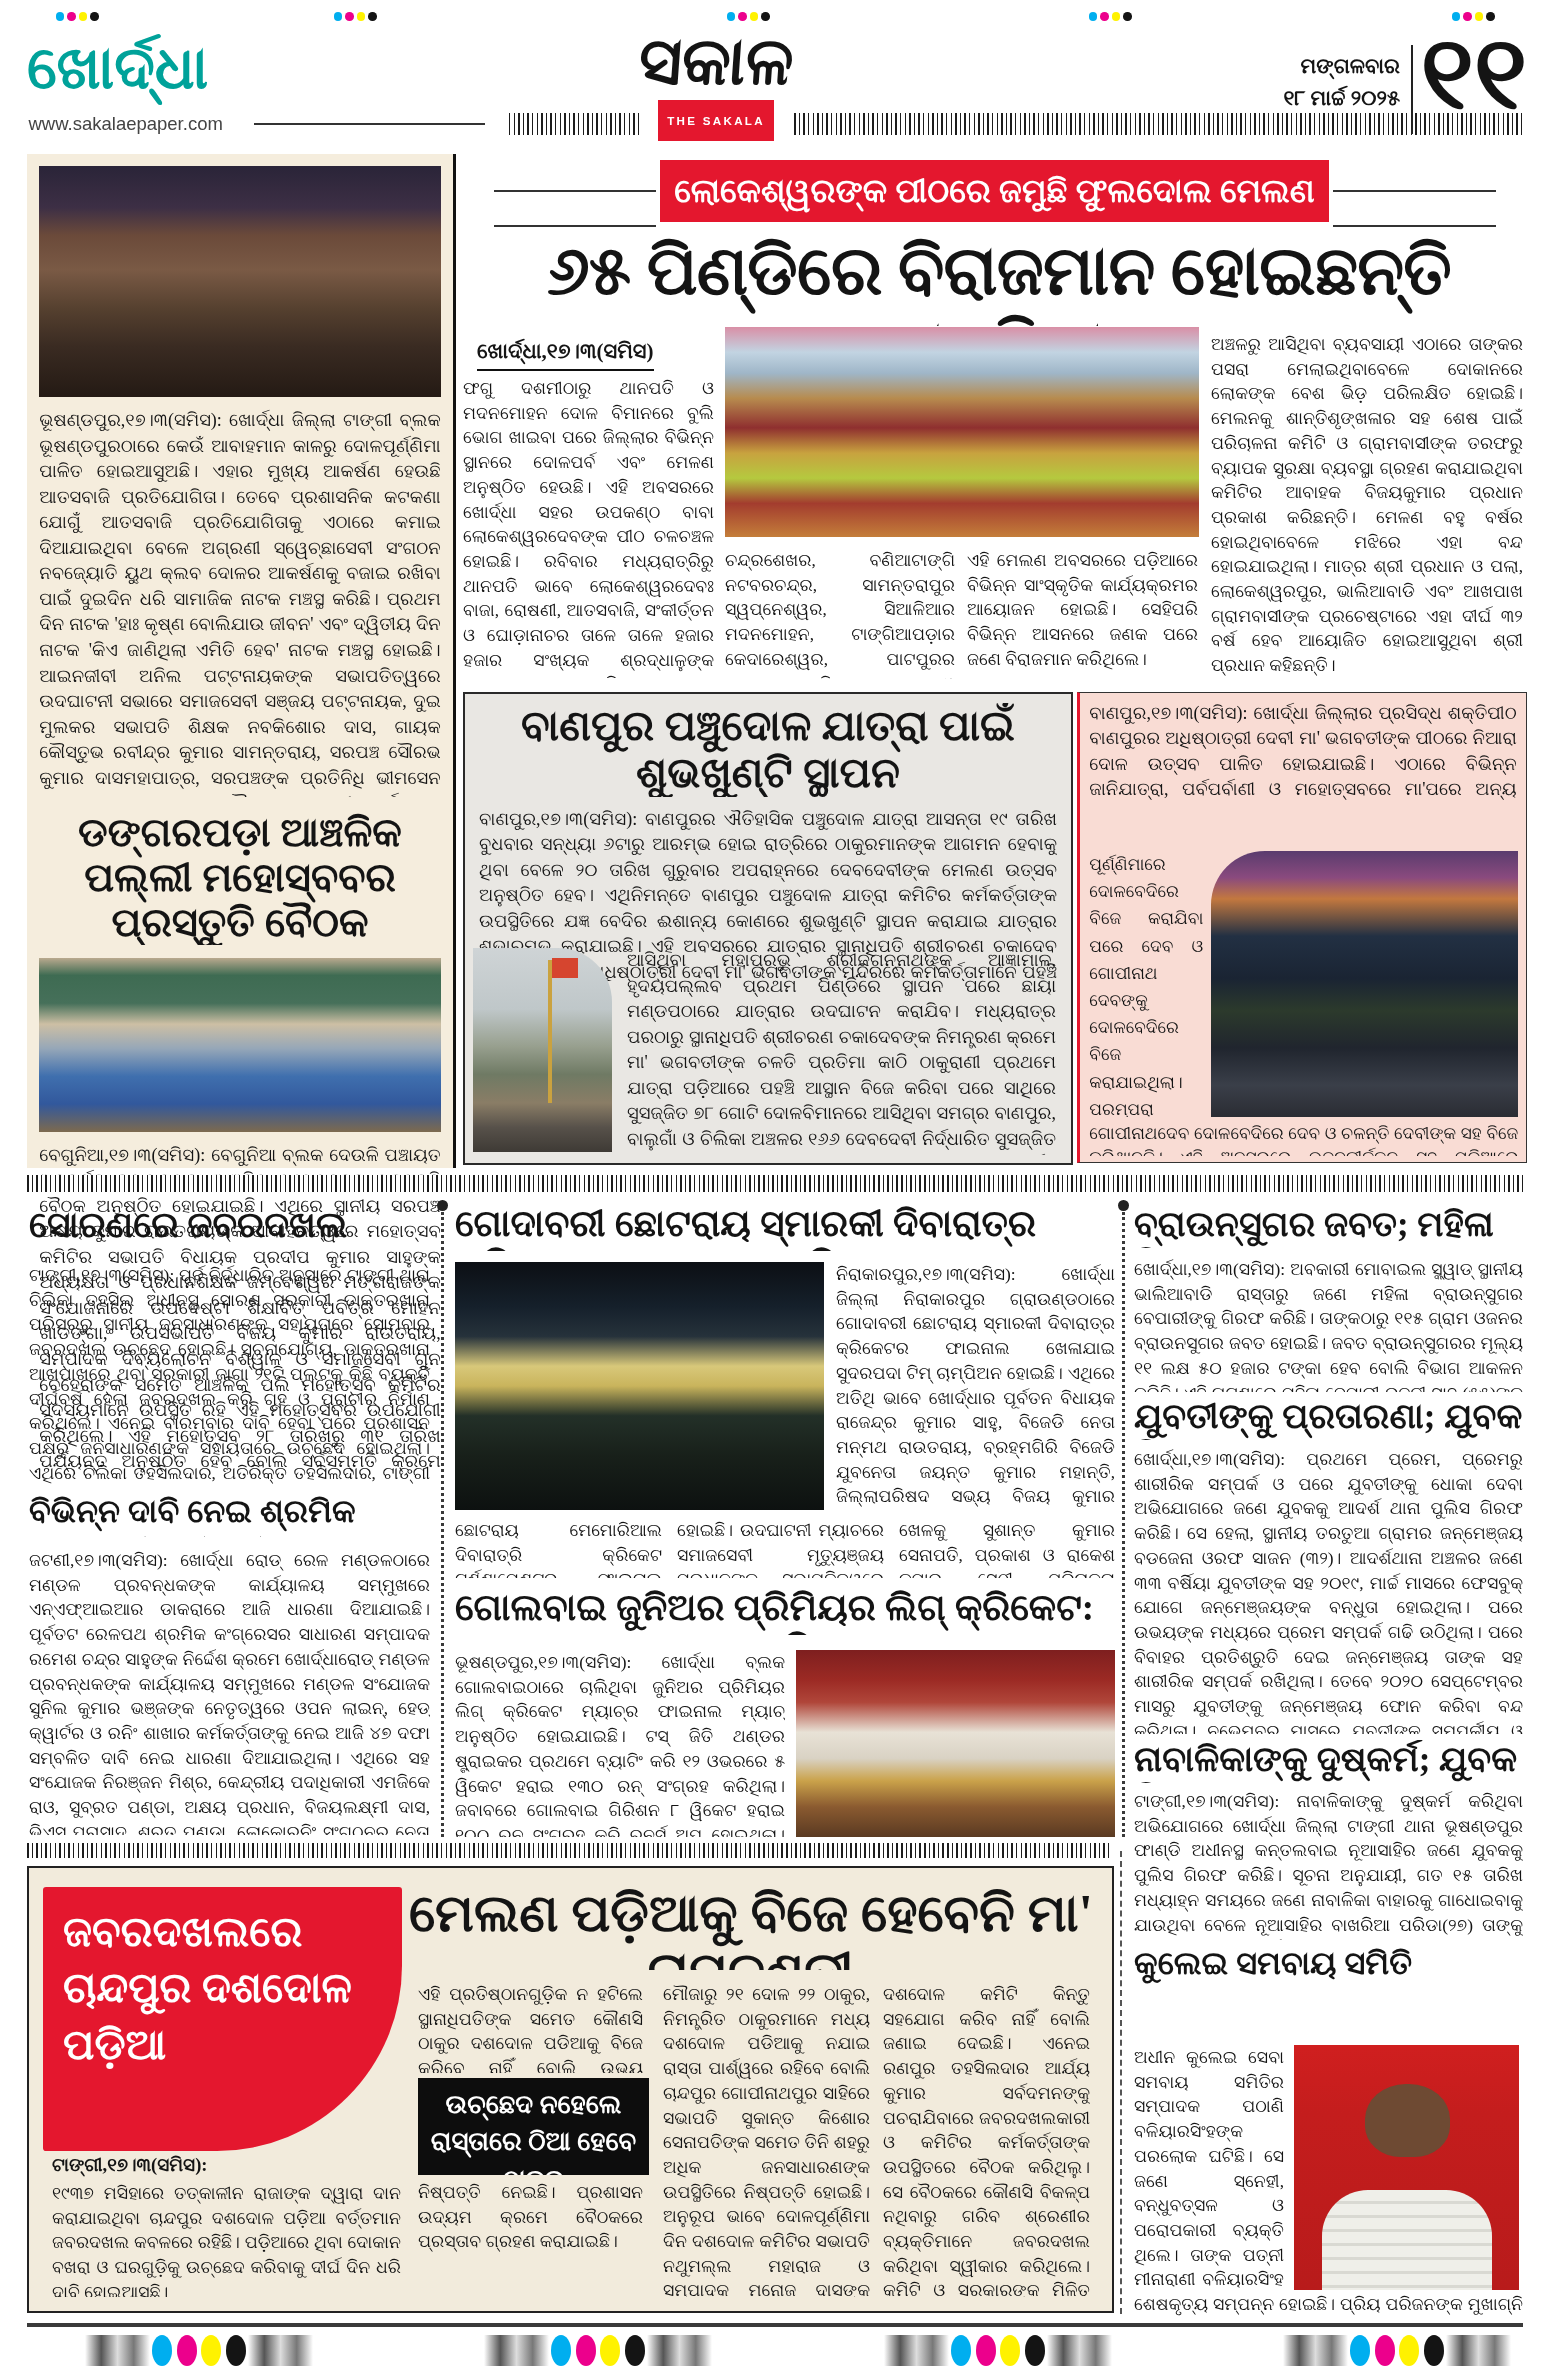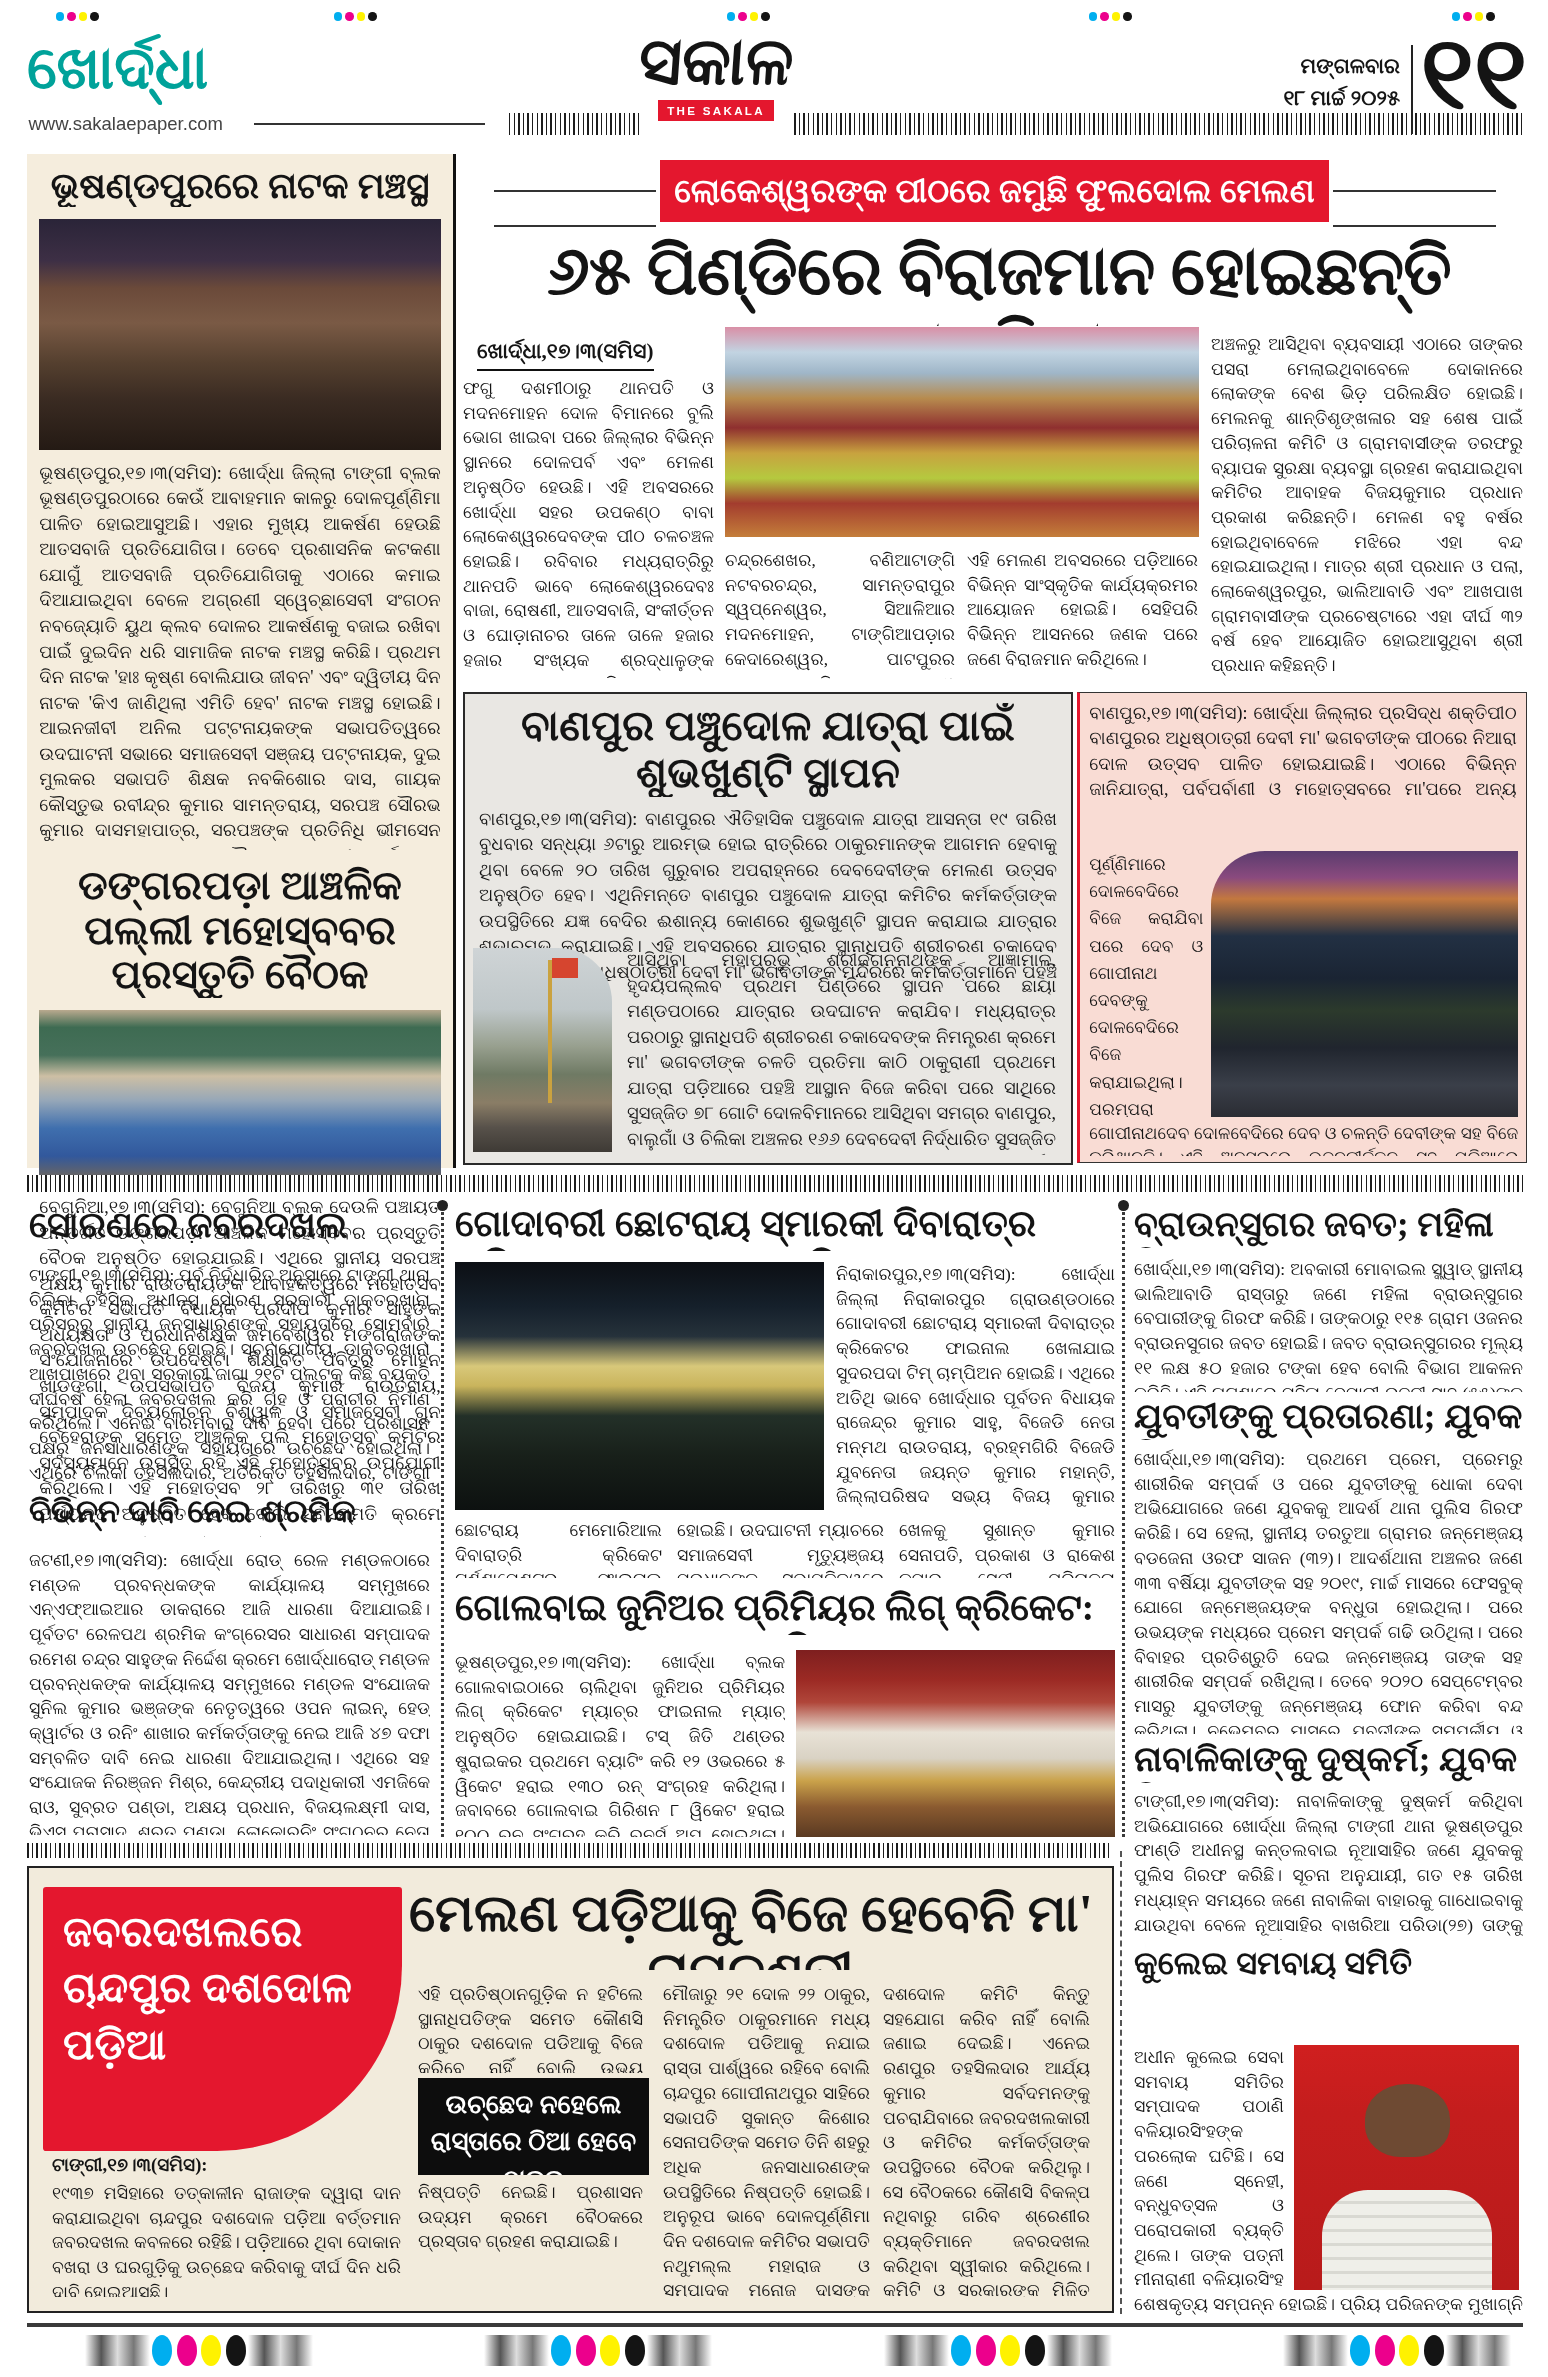--- a/index.html
+++ b/index.html
@@ -55,31 +55,30 @@
       <span class="dot" style="background:#FFF200"></span>
       <span class="dot" style="background:#141414"></span>
     </div>
 
   <div class="abs" style="left:27px;top:34px;width:247px;height:77px;font-family:'Liberation Sans',sans-serif;font-weight:bold;font-size:59px;color:#00A29A;">ଖୋର୍ଦ୍ଧା</div>
   <div class="abs" style="left:28.5px;top:113px;font-family:'Liberation Sans',sans-serif;font-size:18.5px;color:#444;">www.sakalaepaper.com</div>
   <div class="abs" style="left:254px;top:123px;width:231px;height:2.3px;background:#333;"></div>
   <div class="abs barcode" style="left:509px;top:113px;width:1014px;height:21.6px;"></div>
   <div class="abs" style="left:639px;top:26px;width:154px;height:113px;background:#fff;text-align:center;">
     <div style="font-weight:bold;font-size:66px;line-height:1.1;transform:skewX(-4deg);">ସକାଳ</div>
-    <div style="margin:1.5px auto 0;width:116px;background:#E4172E;color:#fff;font-family:'Liberation Sans',sans-serif;font-weight:bold;font-size:11.6px;letter-spacing:2.3px;padding:4px 0;">THE SAKALA</div>
+    <div style="margin:1.5px auto 0;width:116px;background:#E4172E;color:#fff;font-family:'Liberation Sans',sans-serif;font-weight:bold;font-size:11.6px;letter-spacing:2.3px;padding:14px 0;">THE SAKALA</div>
   </div>
   <div class="abs" style="left:1242px;top:51px;width:158px;text-align:right;font-weight:bold;font-size:21px;line-height:1.5;">
     <div>ମଙ୍ଗଳବାର</div>
     <div>୧୮ ମାର୍ଚ୍ଚ ୨୦୨୫</div>
   </div>
   <div class="abs" style="left:1411px;top:45px;width:2.3px;height:89px;background:#222;"></div>
   <div class="abs" style="left:1420px;top:20px;width:108px;height:116px;font-weight:bold;font-size:102px;line-height:1.05;text-align:center;">୧୧</div>
 
   <div class="abs" style="left:27px;top:154px;width:426px;height:1014px;background:#F5EDDD;border-right:3.1px solid #111;padding:0;">
-    <div class="hd center" style="margin:12.3px 10.8px 0;font-size:36px;">ଭୂଷଣ୍ଡପୁରରେ ନାଟକ ମଞ୍ଚସ୍ଥ</div>
     <div class="photo" style="margin:12.3px 12.3px 0;height:231px;background:
       linear-gradient(180deg,#2a2438 0%,#3d2f45 18%,#6b4a3a 30%,#7a5a45 45%,#55402f 62%,#3a2b22 78%,#241a14 100%);"></div>
     <div class="jt" style="margin:10.8px 12.3px 0;height:389px;font-size:18px;">ଭୂଷଣ୍ଡପୁର,୧୭।୩(ସମିସ): ଖୋର୍ଦ୍ଧା ଜିଲ୍ଲା ଟାଙ୍ଗୀ ବ୍ଲକ ଭୂଷଣ୍ଡପୁରଠାରେ କେଉଁ ଆବାହମାନ କାଳରୁ ଦୋଳପୂର୍ଣ୍ଣିମା ପାଳିତ ହୋଇଆସୁଅଛି। ଏହାର ମୁଖ୍ୟ ଆକର୍ଷଣ ହେଉଛି ଆତସବାଜି ପ୍ରତିଯୋଗିତା। ତେବେ ପ୍ରଶାସନିକ କଟକଣା ଯୋଗୁଁ ଆତସବାଜି ପ୍ରତିଯୋଗିତାକୁ ଏଠାରେ କମାଇ ଦିଆଯାଇଥିବା ବେଳେ ଅଗ୍ରଣୀ ସ୍ୱେଚ୍ଛାସେବୀ ସଂଗଠନ ନବଜ୍ୟୋତି ୟୁଥ କ୍ଲବ ଦୋଳର ଆକର୍ଷଣକୁ ବଜାଇ ରଖିବା ପାଇଁ ଦୁଇଦିନ ଧରି ସାମାଜିକ ନାଟକ ମଞ୍ଚସ୍ଥ କରିଛି। ପ୍ରଥମ ଦିନ ନାଟକ 'ହାଃ କୃଷ୍ଣ ବୋଲିଯାଉ ଜୀବନ' ଏବଂ ଦ୍ୱିତୀୟ ଦିନ ନାଟକ 'କିଏ ଜାଣିଥିଲା ଏମିତି ହେବ' ନାଟକ ମଞ୍ଚସ୍ଥ ହୋଇଛି। ଆଇନଜୀବୀ ଅନିଲ ପଟ୍ଟନାୟକଙ୍କ ସଭାପତିତ୍ୱରେ ଉଦଘାଟନୀ ସଭାରେ ସମାଜସେବୀ ସଞ୍ଜୟ ପଟ୍ଟନାୟକ, ଦୁଇ ମୁଲକର ସଭାପତି ଶିକ୍ଷକ ନବକିଶୋର ଦାସ, ଗାୟକ କୌସ୍ତୁଭ ରବୀନ୍ଦ୍ର କୁମାର ସାମନ୍ତରାୟ, ସରପଞ୍ଚ ସୌରଭ କୁମାର ଦାସମହାପାତ୍ର, ସରପଞ୍ଚଙ୍କ ପ୍ରତିନିଧି ଭୀମସେନ ବେହେରା, ଅବସରପ୍ରାପ୍ତ ନୌସେନା ଅଧିକାରୀ ଦୁର୍ଯ୍ୟୋଧନ ପ୍ରଧାନ, ସମାଜସେବୀ ବିରଞ୍ଚି ନାରାୟଣ ପ୍ରଧାନ, ସମିତିସଭ୍ୟ ଲକ୍ଷ୍ମୀଧର ବେହେରା, ସାମ୍ବାଦିକ ରଞ୍ଜନ କୁମାର ସାହୁ, ହୁଲାସ ବେହେରା, ସୁଶାନ୍ତ କୁମାର ପଟ୍ଟନାୟକ, ମୁଲକ ସମ୍ପାଦକ ଜଗନ୍ନାଥ ବେହେରା ଏବଂ ସୁଶାନ୍ତ କୁମାର ମଲିକଙ୍କ ସହିତ ନାଟକର ନିର୍ଦ୍ଦେଶକ ଉପସ୍ଥିତ ଥିଲେ। କ୍ଲବର ଅଜୟ କୁମାର ମହାରଣା, ପପୁ ପଟ୍ଟନାୟକ ଓ ଧୀରେନ୍ଦ୍ର ନରେନ୍ଦ୍ର କାର୍ଯ୍ୟକ୍ରମ ପରିଚାଳନା କରିଥିଲେ।</div>
     <div class="hd center" style="margin:14px 7.7px 0;font-size:40px;">ଡଙ୍ଗରପଡ଼ା ଆଞ୍ଚଳିକ ପଲ୍ଲୀ ମହୋସ୍ବବର ପ୍ରସ୍ତୁତି ବୈଠକ</div>
     <div class="photo" style="margin:12.3px 12.3px 0;height:174px;background:
       linear-gradient(180deg,#b9a98e 0%,#3e6b52 10%,#46705a 26%,#cdbfa4 38%,#96a7b8 52%,#3f6fae 68%,#32589c 84%,#7d6a4e 100%);"></div>
     <div class="jt" style="margin:10.8px 12.3px 0;height:332px;font-size:18px;">ବେଗୁନିଆ,୧୭।୩(ସମିସ): ବେଗୁନିଆ ବ୍ଲକ ଦେଉଳି ପଞ୍ଚାୟତ ଅନ୍ତର୍ଗତ ଡଙ୍ଗରପଡ଼ା ଆଞ୍ଚଳିକ ମହୋସ୍ବବର ପ୍ରସ୍ତୁତି ବୈଠକ ଅନୁଷ୍ଠିତ ହୋଇଯାଇଛି। ଏଥିରେ ସ୍ଥାନୀୟ ସରପଞ୍ଚ ଅକ୍ଷୟ କୁମାର ରାଉତରାୟଙ୍କ ଆବାହକତ୍ୱରେ ମହୋତ୍ସବ କମିଟିର ସଭାପତି ବିଧାୟକ ପ୍ରଦୀପ କୁମାର ସାହୁଙ୍କ ଅଧ୍ୟକ୍ଷତା ଓ ପ୍ରଧାନଶିକ୍ଷକ ଜମ୍ବେଶ୍ୱର ମଙ୍ଗରାଜଙ୍କ ସଂଯୋଜନାରେ ଉପଦେଷ୍ଟା ଶିକ୍ଷାବିତ୍ ପବିତ୍ର ମୋହନ ଖାଡଙ୍ଗା, ଉପସଭାପତି ବିଜୟ କୁମାର ରାଉତରାୟ, ସମ୍ପାଦକ ଦିବ୍ୟଲୋଚନ ବିଶ୍ୱାଳ ଓ ସମାଜସେବୀ ଗୁନ ବେହେରାଙ୍କ ସମେତ ଆଞ୍ଚଳିକ ପଲି ମହୋତ୍ସବ କମିଟିର ସଦସ୍ୟମାନେ ଉପସ୍ଥିତ ରହି ଏହି ମହୋତ୍ସବର ଉପଯୋଗୀ କରିଥିଲେ। ଏହି ମହୋତ୍ସବ ୨୮ ତାରିଖରୁ ୩୧ ତାରିଖ ପର୍ଯ୍ୟନ୍ତ ଅନୁଷ୍ଠିତ ହେବ ବୋଲି ସର୍ବସମ୍ମତି କ୍ରମେ ପ୍ରସ୍ତାବ ଗୃହୀତ ହୋଇଥିଲା।</div>
   </div>
 
   <div class="abs" style="left:494px;top:190px;width:162px;height:2.3px;background:#333;"></div>

